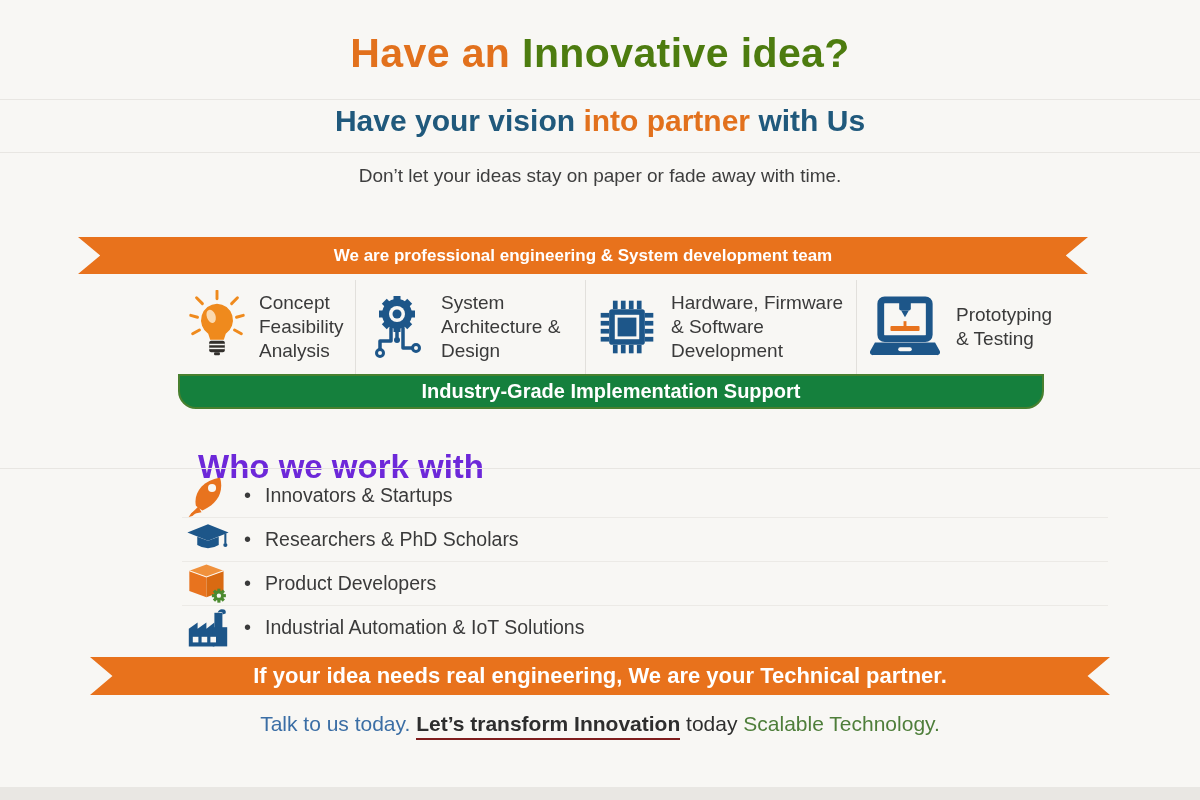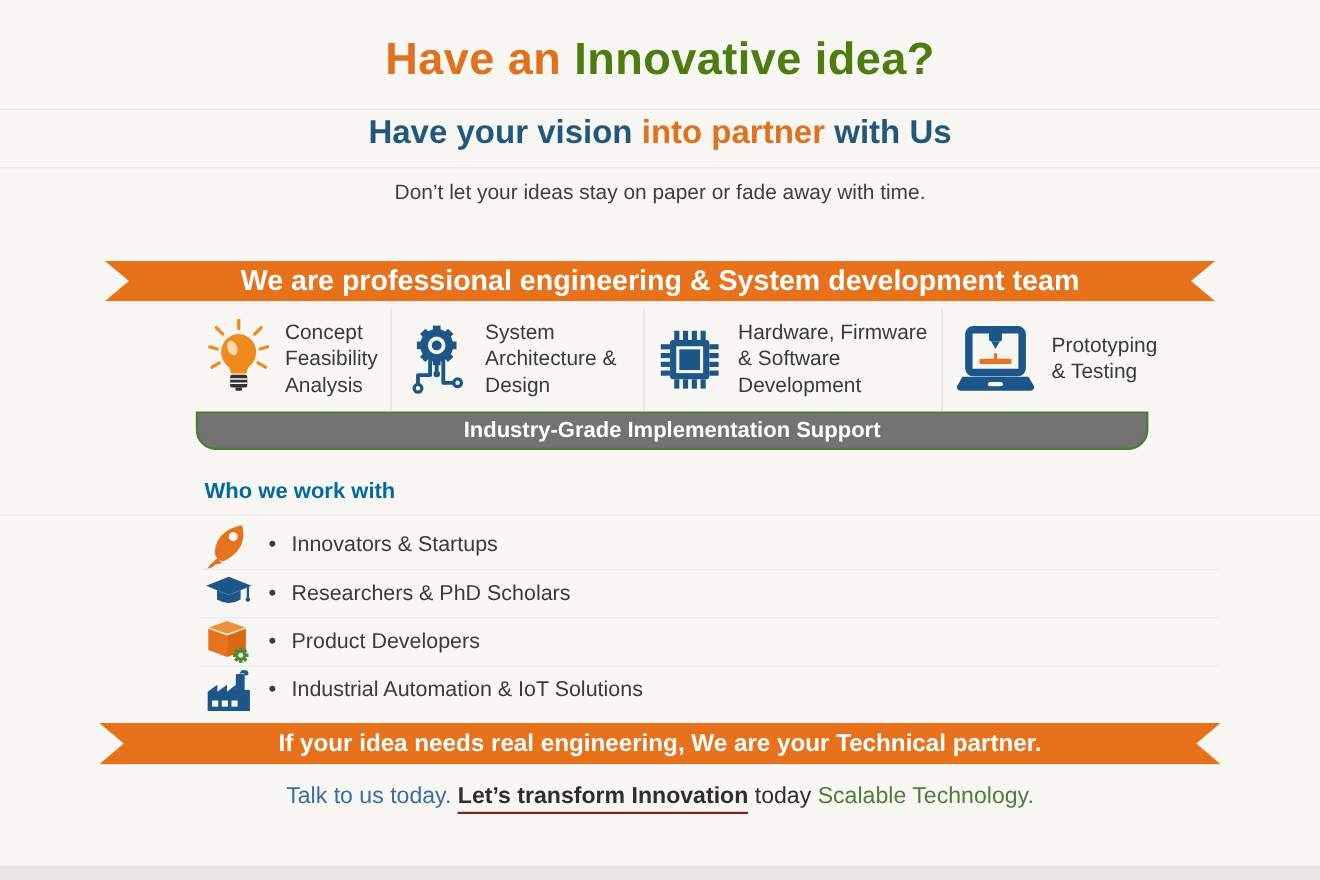--- a/index.html
+++ b/index.html
@@ -21,40 +21,40 @@
   .intro{position:absolute;left:0;width:100%;text-align:center;color:#3e3e3e;
     font-size:19px;margin:0;}
   .intro1{top:165px}
   .intro2{top:192px}
   .intro2 em{font-style:italic}
   .intro2 .bold{font-weight:700}
   
   .ribbon{position:absolute;background:#e8721c;color:#fff;display:flex;
     align-items:center;justify-content:center;font-weight:700;
     clip-path:polygon(0 0,100% 0,97.8% 50%,100% 100%,0 100%,2.2% 50%);}
-  .ribbon-top{top:237px;left:95px;width:1010px;height:37px;font-size:26px}
+  .ribbon-top{top:237px;left:78px;width:1010px;height:37px;font-size:17px}
   .ribbon-bottom{top:657px;left:90px;width:1020px;height:38px;font-size:22px}
   
   .services{position:absolute;top:280px;left:178px;width:866px;height:94px;
     display:flex;align-items:flex-start;}
   .service{display:flex;align-items:center;gap:13px;height:100%;
     box-sizing:border-box;padding:0 10px;}
   .service + .service{border-left:1px solid #e2e0dc}
   .svc-1{width:177px}.svc-2{width:230px}.svc-3{width:271px}.svc-4{width:188px}
   .svc-icon{flex:0 0 auto;display:flex;align-items:center}
   .svc-label{font-size:19px;color:#3a3a3a;line-height:1.28}
   .pre{white-space:pre-line}
   
   .green-banner{position:absolute;top:374px;left:178px;width:866px;height:35px;
-    background:#737373;border:2px solid #48802f;border-radius:0 0 18px 18px;
+    background:#15803d;border:2px solid #48802f;border-radius:0 0 18px 18px;
     box-sizing:border-box;display:flex;align-items:center;justify-content:center;
     color:#fff;font-size:20px;font-weight:700;text-align:right;}
   
-  .who-heading{position:absolute;top:432px;left:182px;font-size:20px;
-    font-weight:700;color:#0369a1;margin:4px;}
+  .who-heading{position:absolute;top:432px;left:182px;font-size:33px;
+    font-weight:700;color:#6d28d9;margin:16px;}
   .who-list{position:absolute;top:474px;left:182px;width:926px}
   .who-row{display:flex;align-items:center;height:43px;gap:6px;}
   .who-row:not(:last-child){border-bottom:1px solid #eceae6}
   .who-icon{width:52px;display:flex;justify-content:center;align-items:center}
   .bullet{color:#3a3a3a;font-size:20px;margin:0 8px 0 4px}
   .who-label{font-size:19.5px;color:#3a3a3a}
   
   .footer{position:absolute;top:712px;left:0;width:100%;text-align:center;
     font-size:21px;margin:0;}
   .f-blue{color:#3b6ea5}

